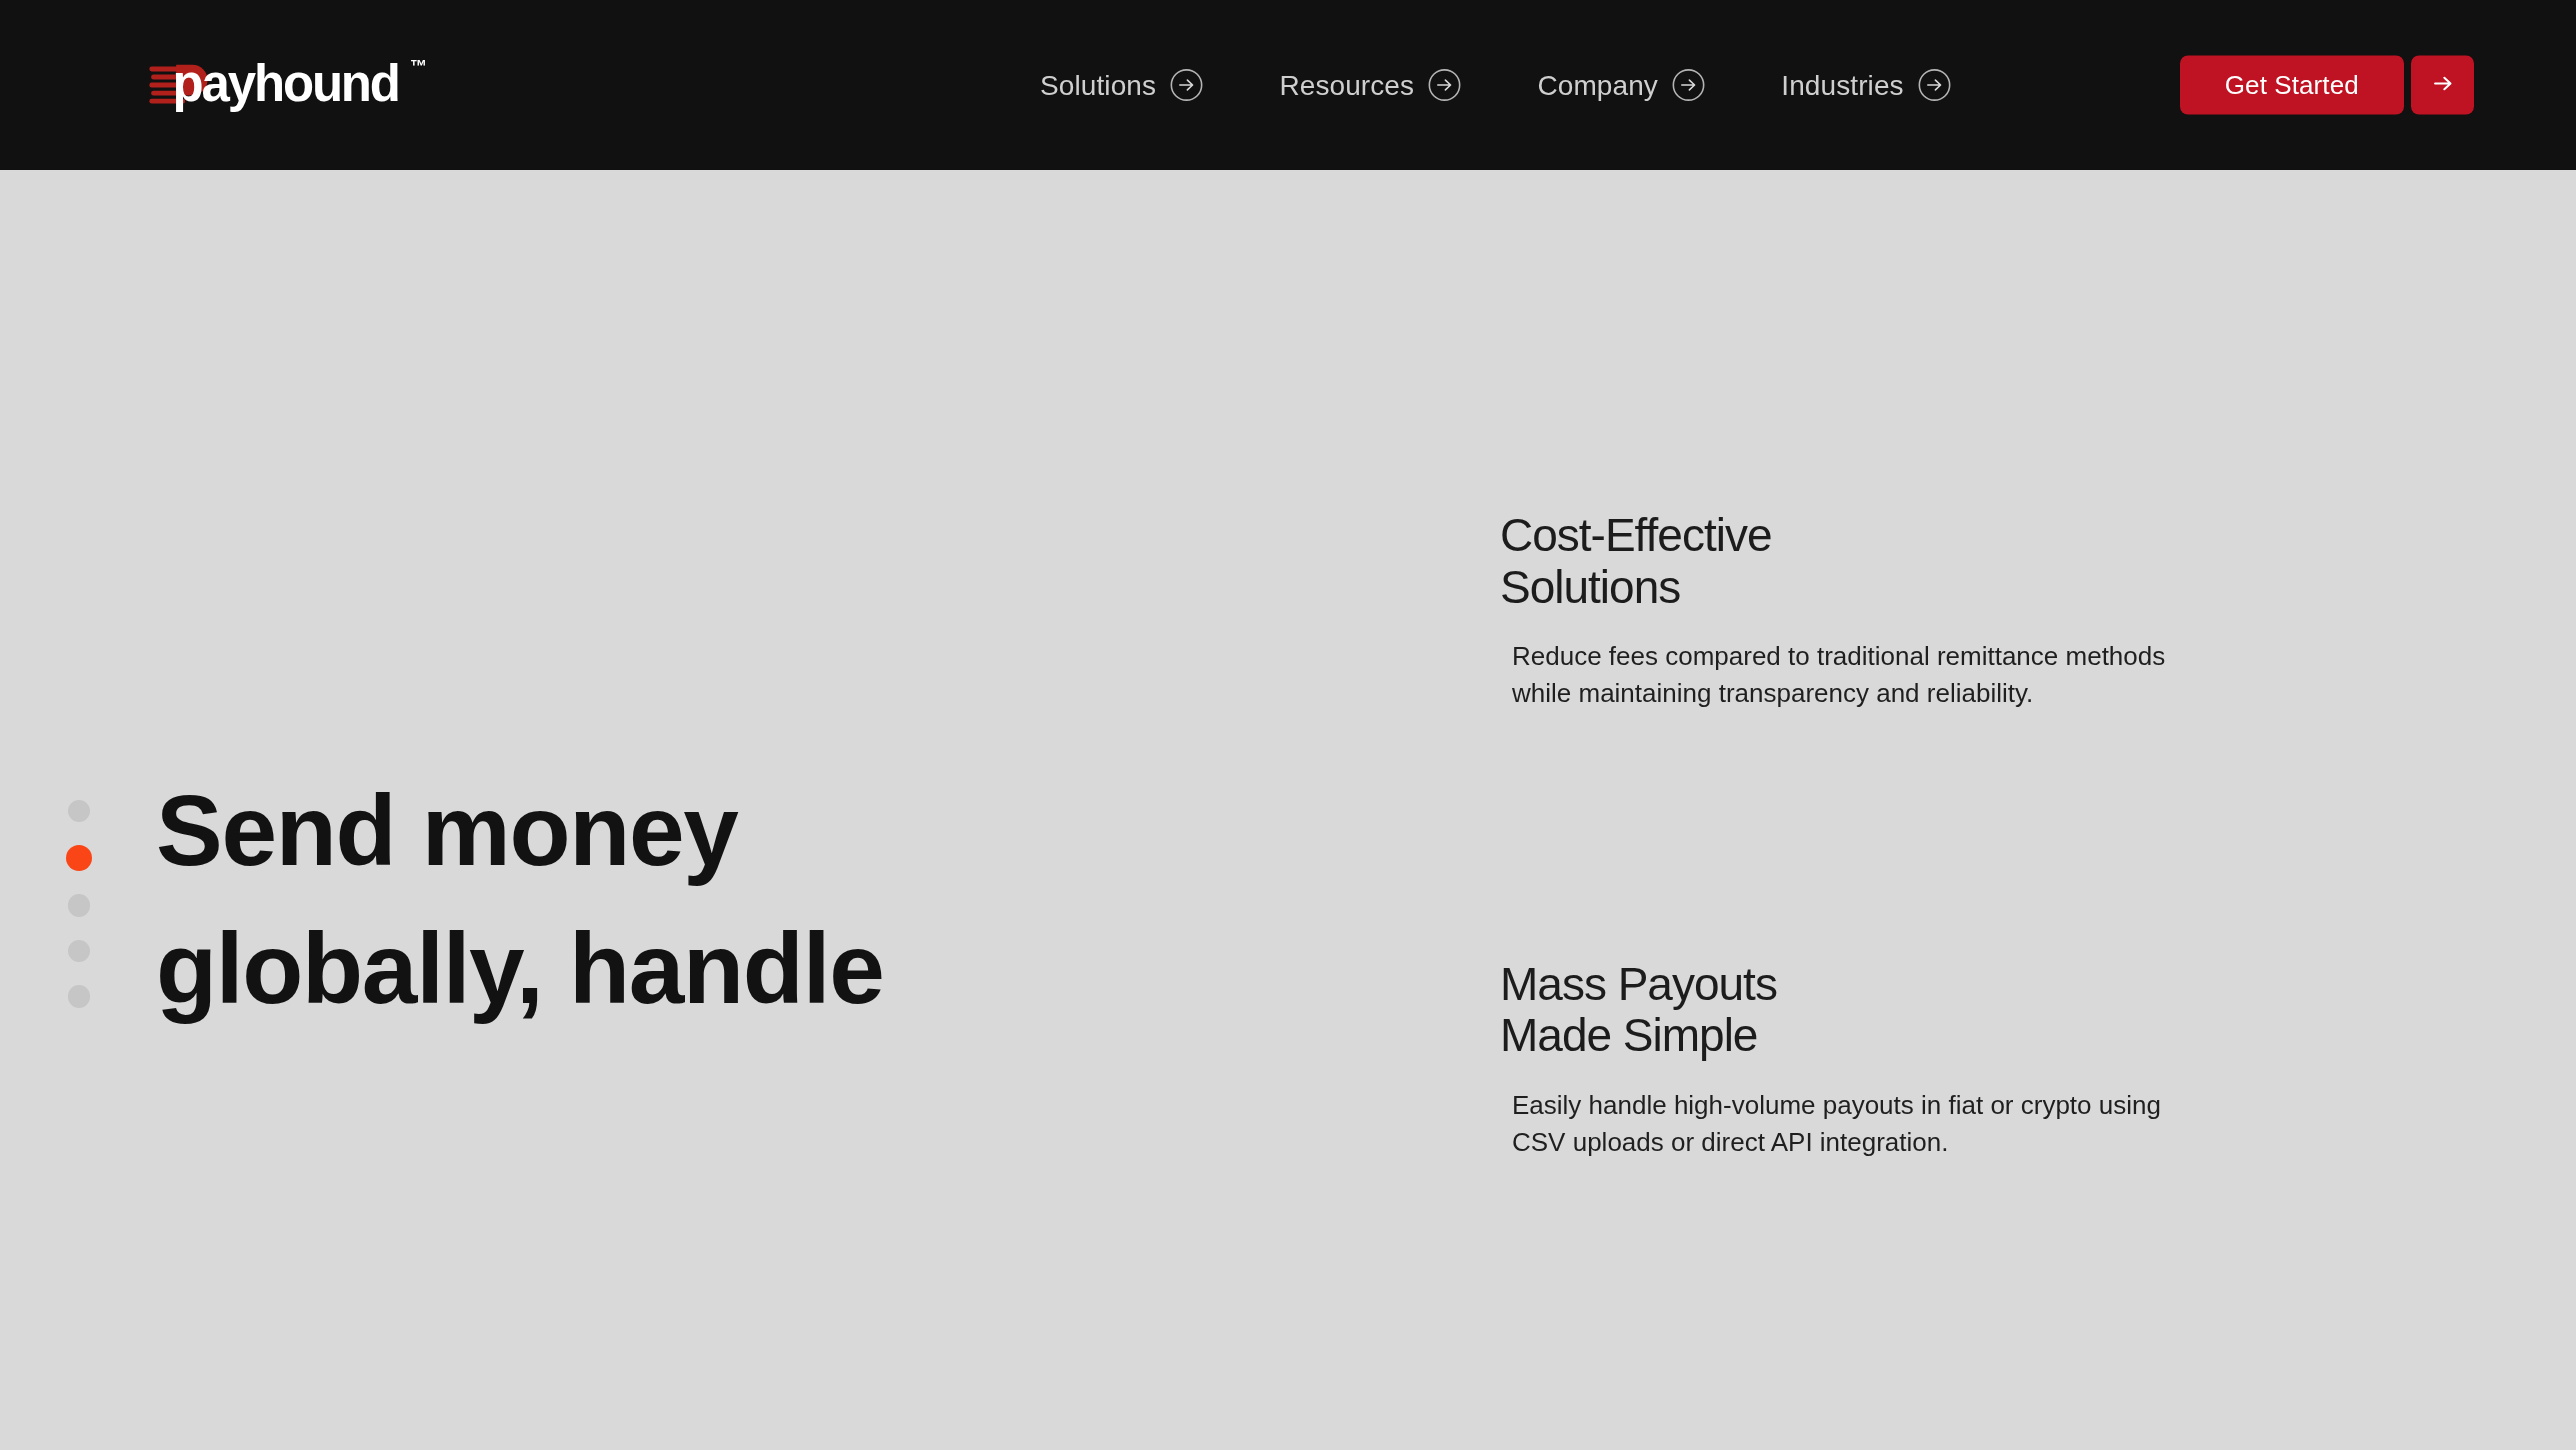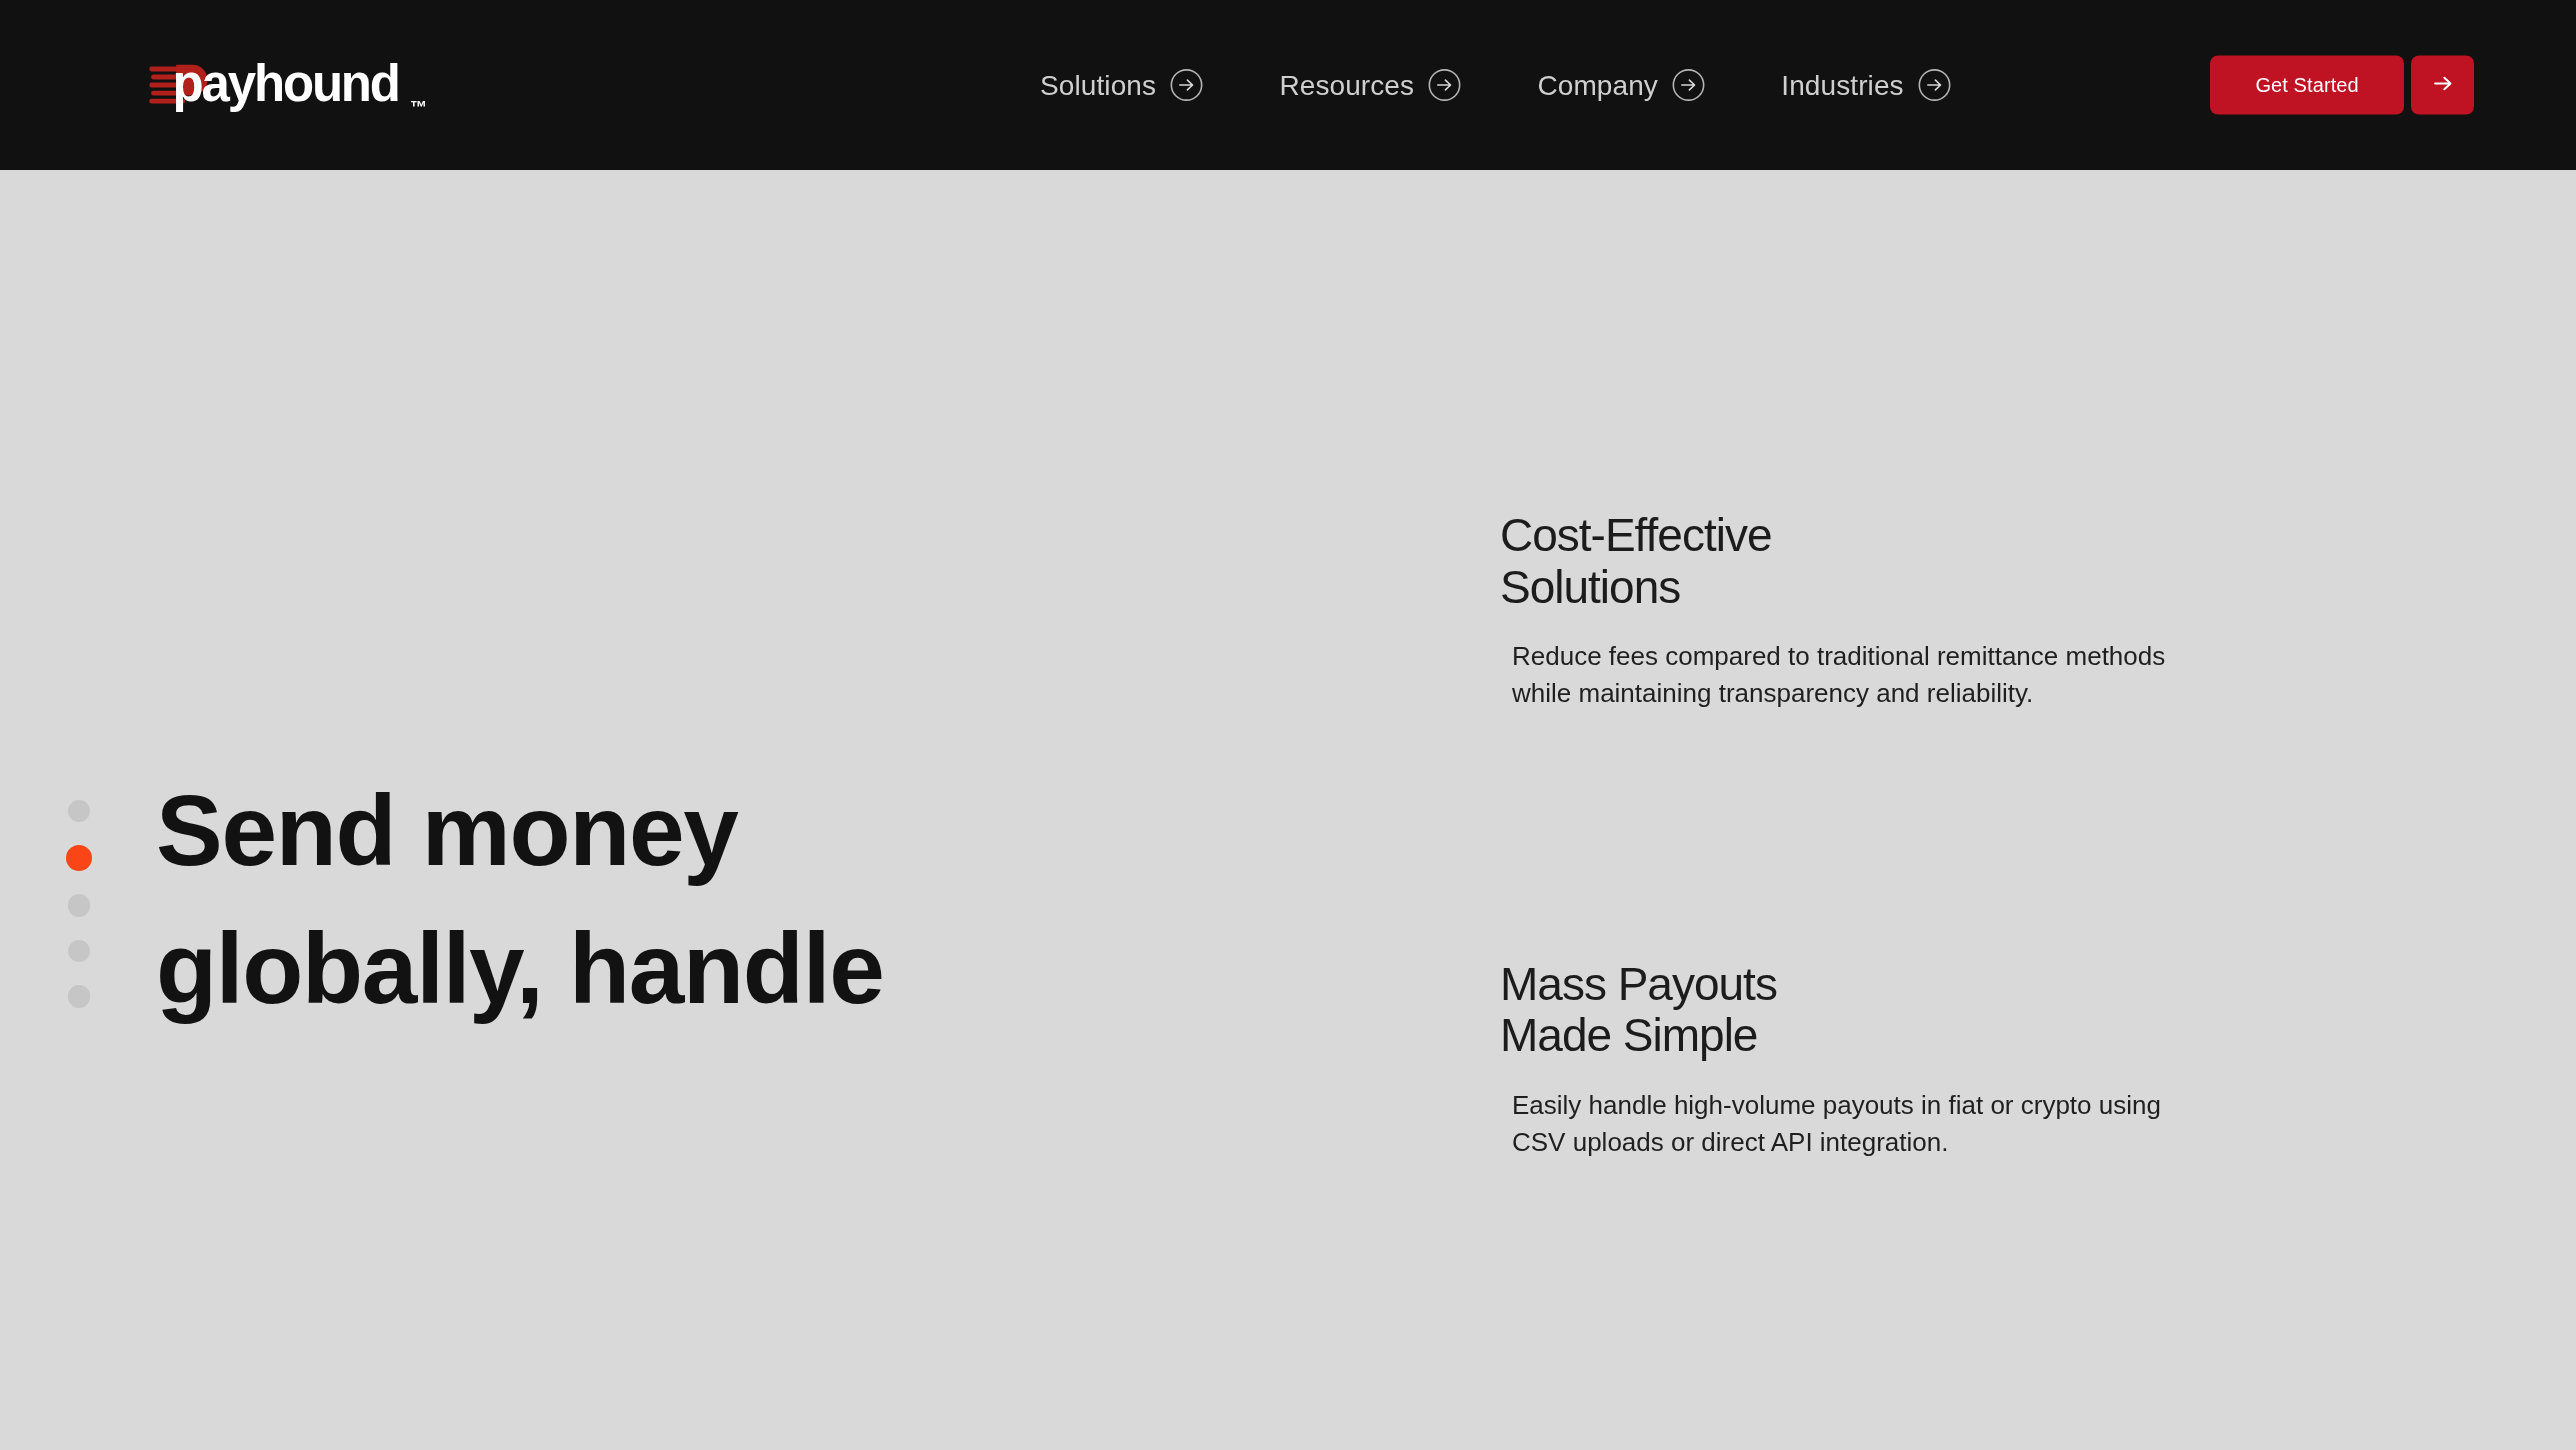--- a/index.html
+++ b/index.html
@@ -25,21 +25,21 @@
     align-items: center;
   }
 
   
   .logo-link {
     position: absolute;
     left: 149px;
     top: 50%;
     transform: translateY(-50%);
     display: flex;
-    align-items: flex-end;
+    align-items: flex-start;
     text-decoration: none;
     cursor: pointer;
   }
   .logo-mark { display: block; }
   .logo-tm {
     color: #ffffff;
     font-size: 17px;
     font-weight: 700;
     line-height: 1;
     margin-top: 3.6px;
@@ -90,21 +90,21 @@
     gap: 7.2px;
   }
   .btn-get-started {
     background: #bf1323;
     color: #ffffff;
     border: none;
     border-radius: 8px;
     height: 59px;
     padding: 0 45px;
     font-family: inherit;
-    font-size: 20px;
+    font-size: 26px;
     font-weight: 500;
     letter-spacing: 0.1px;
     cursor: pointer;
     white-space: nowrap;
   }
   .btn-arrow {
     background: #bf1323;
     border: none;
     border-radius: 8px;
     width: 63px;

